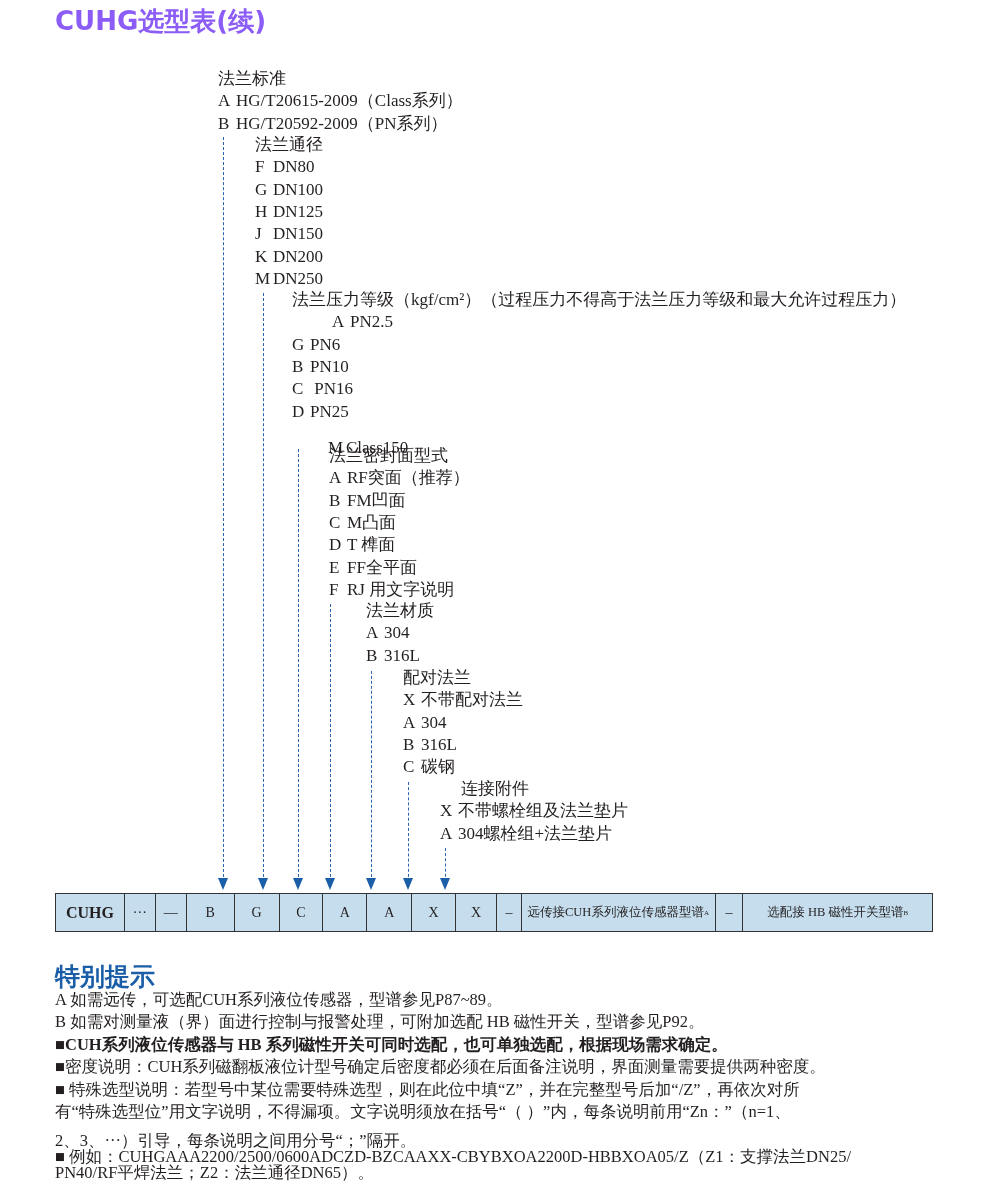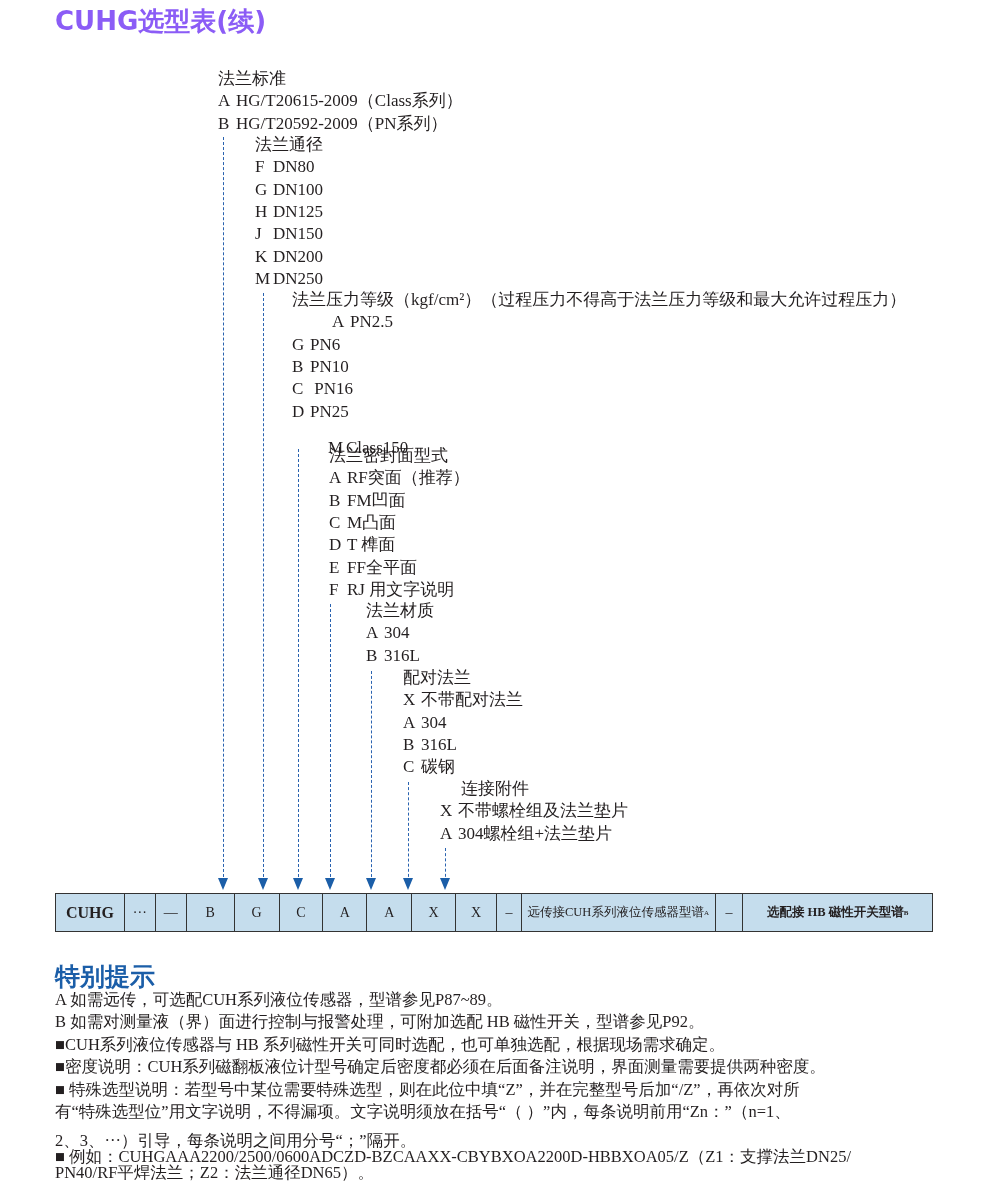--- a/index.html
+++ b/index.html
@@ -122,30 +122,30 @@
     <div class="cell" style="width: 25px;">
       <span>–</span>
     </div>
     <div class="cell long" style="width: 194px;">
       <span>远传接CUH系列液位传感器型谱</span>
       <sup>A</sup>
     </div>
     <div class="cell" style="width: 28px;">
       <span>–</span>
     </div>
-    <div class="cell long" style="width: 189px; font-weight: bold;">
+    <div class="cell long" style="width: 189px;">
       <span>选配接 HB 磁性开关型谱</span>
       <sup>B</sup>
     </div>
   </div>
 
 <div class="notes-title">特别提示</div>
 <div id="notes">
     <div class="note" style="top: 989px;">A 如需远传，可选配CUH系列液位传感器，型谱参见P87~89。</div>
     <div class="note" style="top: 1011.4px;">B 如需对测量液（界）面进行控制与报警处理，可附加选配 HB 磁性开关，型谱参见P92。</div>
-    <div class="note" style="top: 1033.8px;">■CUH系列液位传感器与 HB 系列磁性开关可同时选配，也可单独选配，根据现场需求确定。</div>
+    <div class="note" style="top: 1033.8px; font-weight: bold;">■CUH系列液位传感器与 HB 系列磁性开关可同时选配，也可单独选配，根据现场需求确定。</div>
     <div class="note" style="top: 1056.2px;">■密度说明：CUH系列磁翻板液位计型号确定后密度都必须在后面备注说明，界面测量需要提供两种密度。</div>
     <div class="note" style="top: 1078.6px;">■ 特殊选型说明：若型号中某位需要特殊选型，则在此位中填“Z”，并在完整型号后加“/Z”，再依次对所</div>
     <div class="note" style="top: 1101px;">有“特殊选型位”用文字说明，不得漏项。文字说明须放在括号“（ ）”内，每条说明前用“Zn：”（n=1、</div>
     <div class="note" style="top: 1130px;">2、3、···）引导，每条说明之间用分号“；”隔开。</div>
     <div class="note" style="top: 1145.8px;">■ 例如：CUHGAAA2200/2500/0600ADCZD-BZCAAXX-CBYBXOA2200D-HBBXOA05/Z（Z1：支撑法兰DN25/</div>
     <div class="note" style="top: 1162px;">PN40/RF平焊法兰；Z2：法兰通径DN65）。</div>
   </div>
 
 </body></html>

